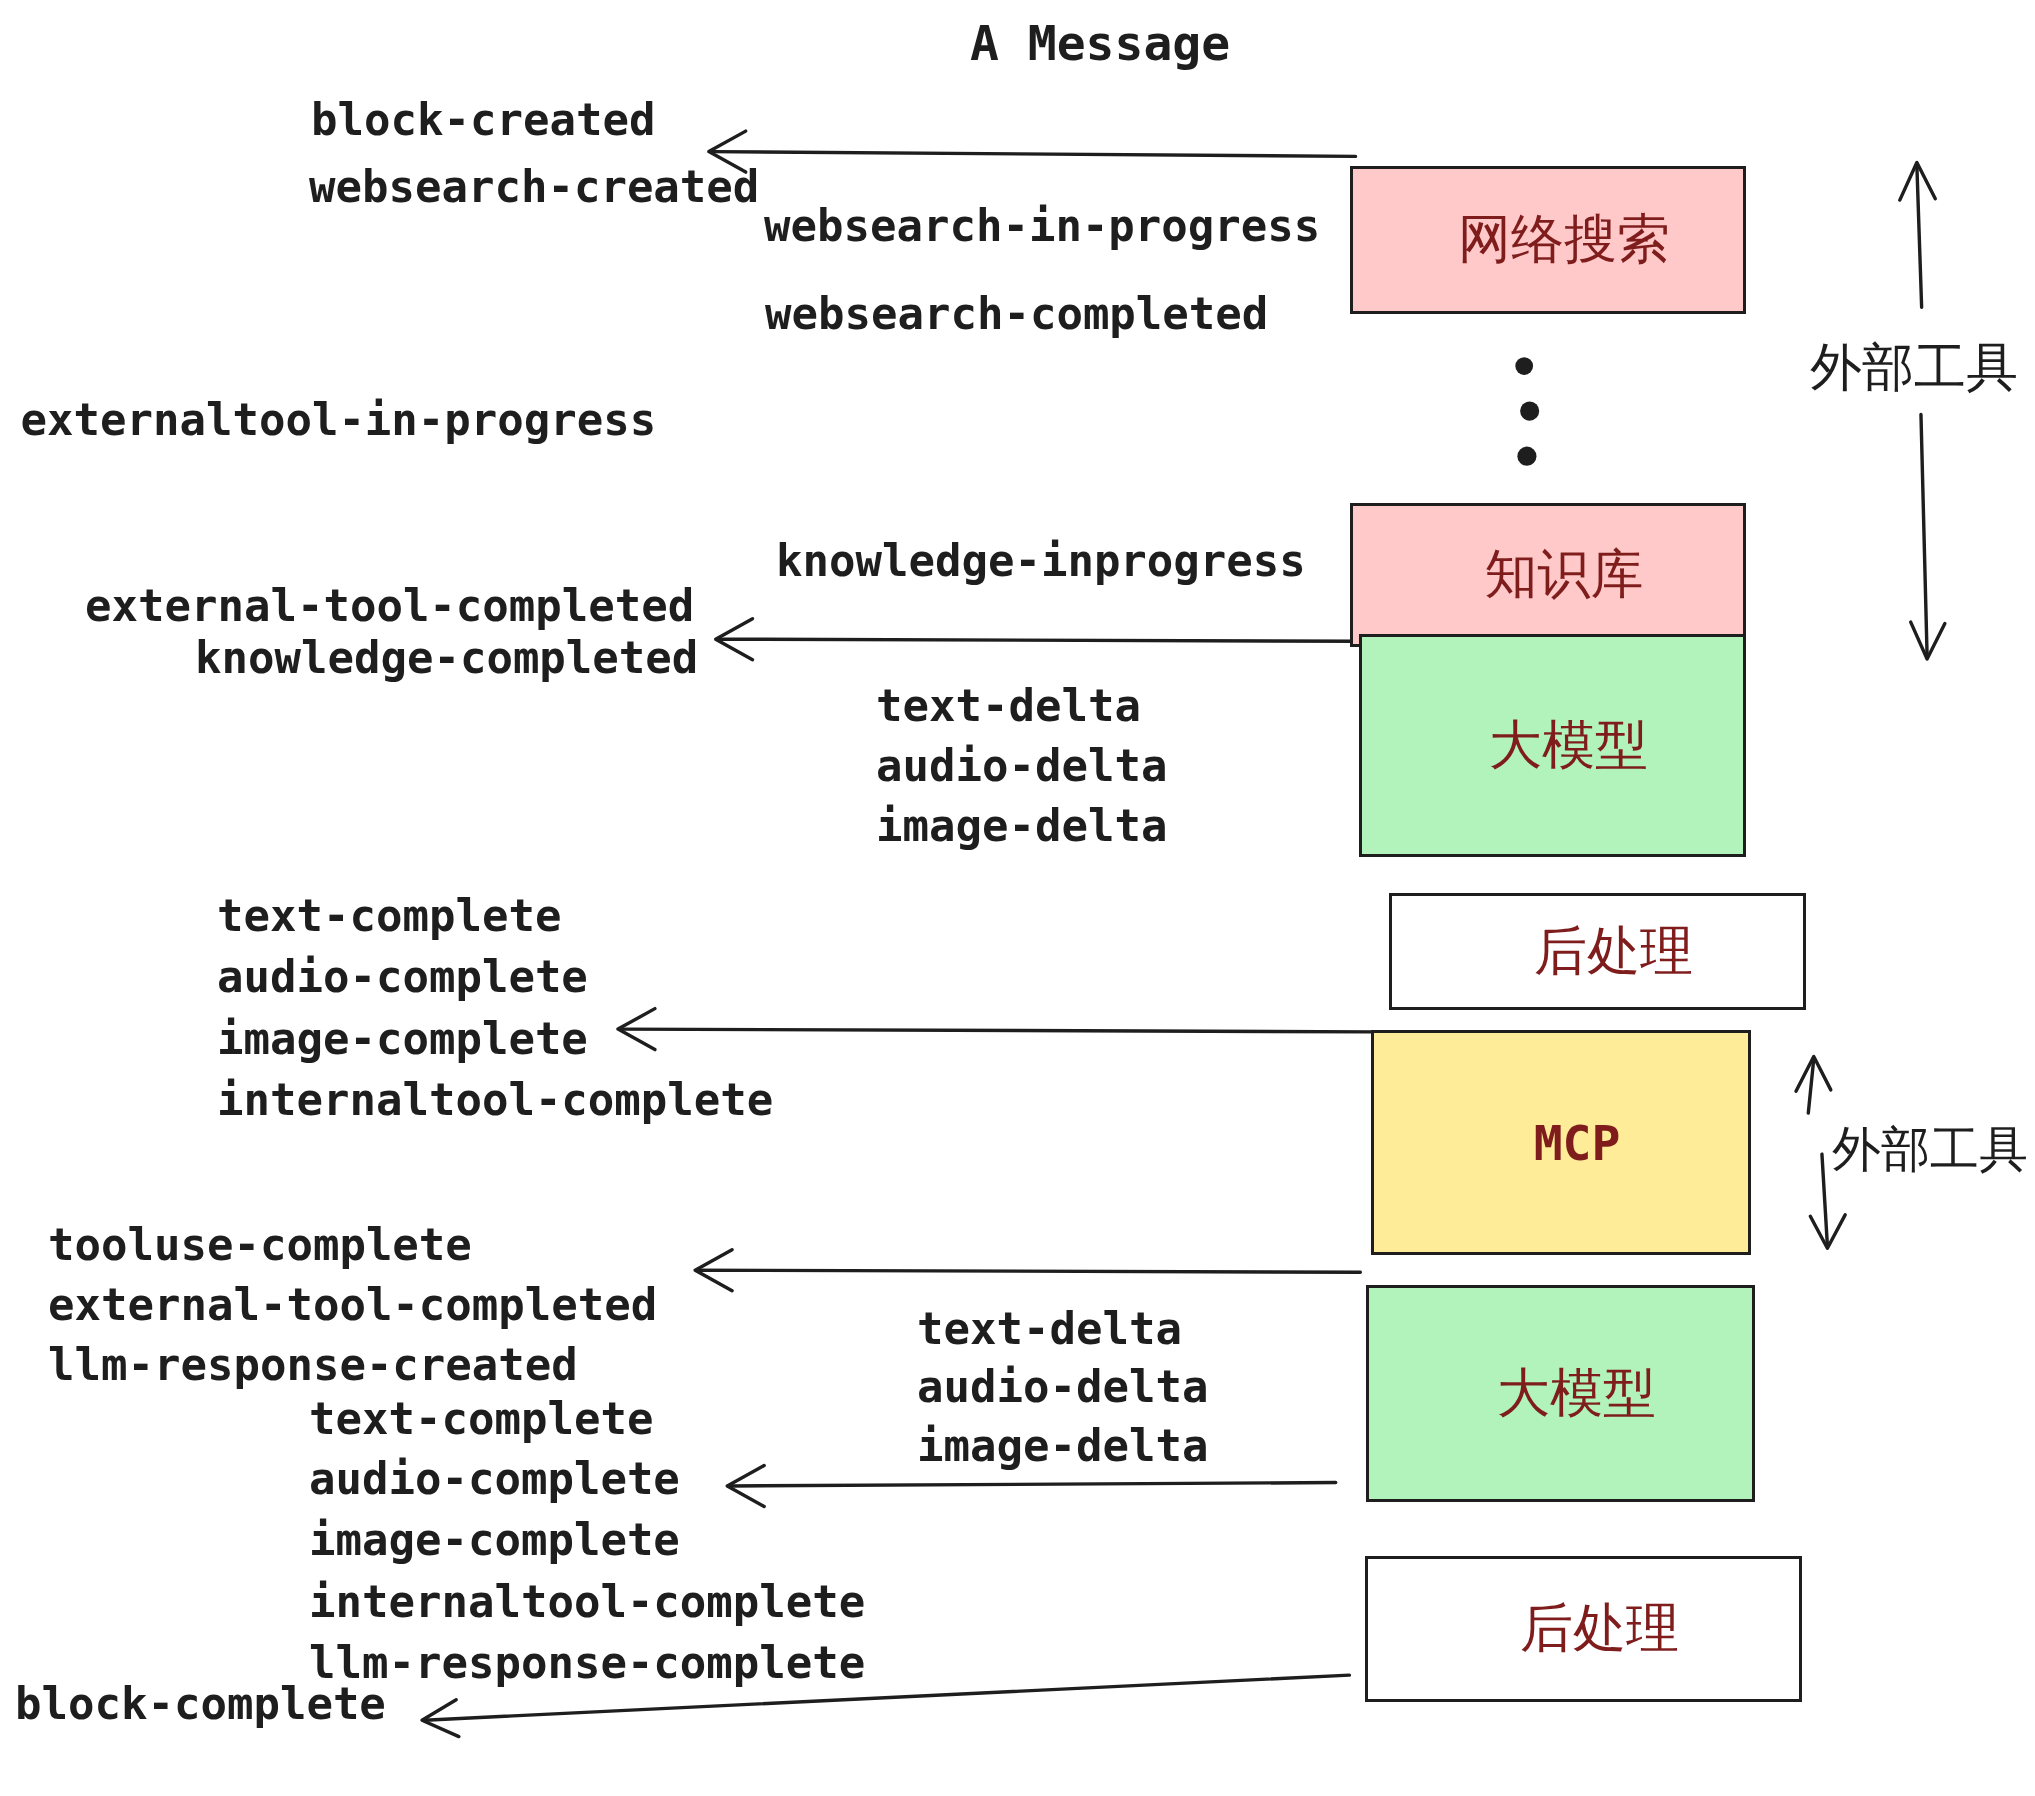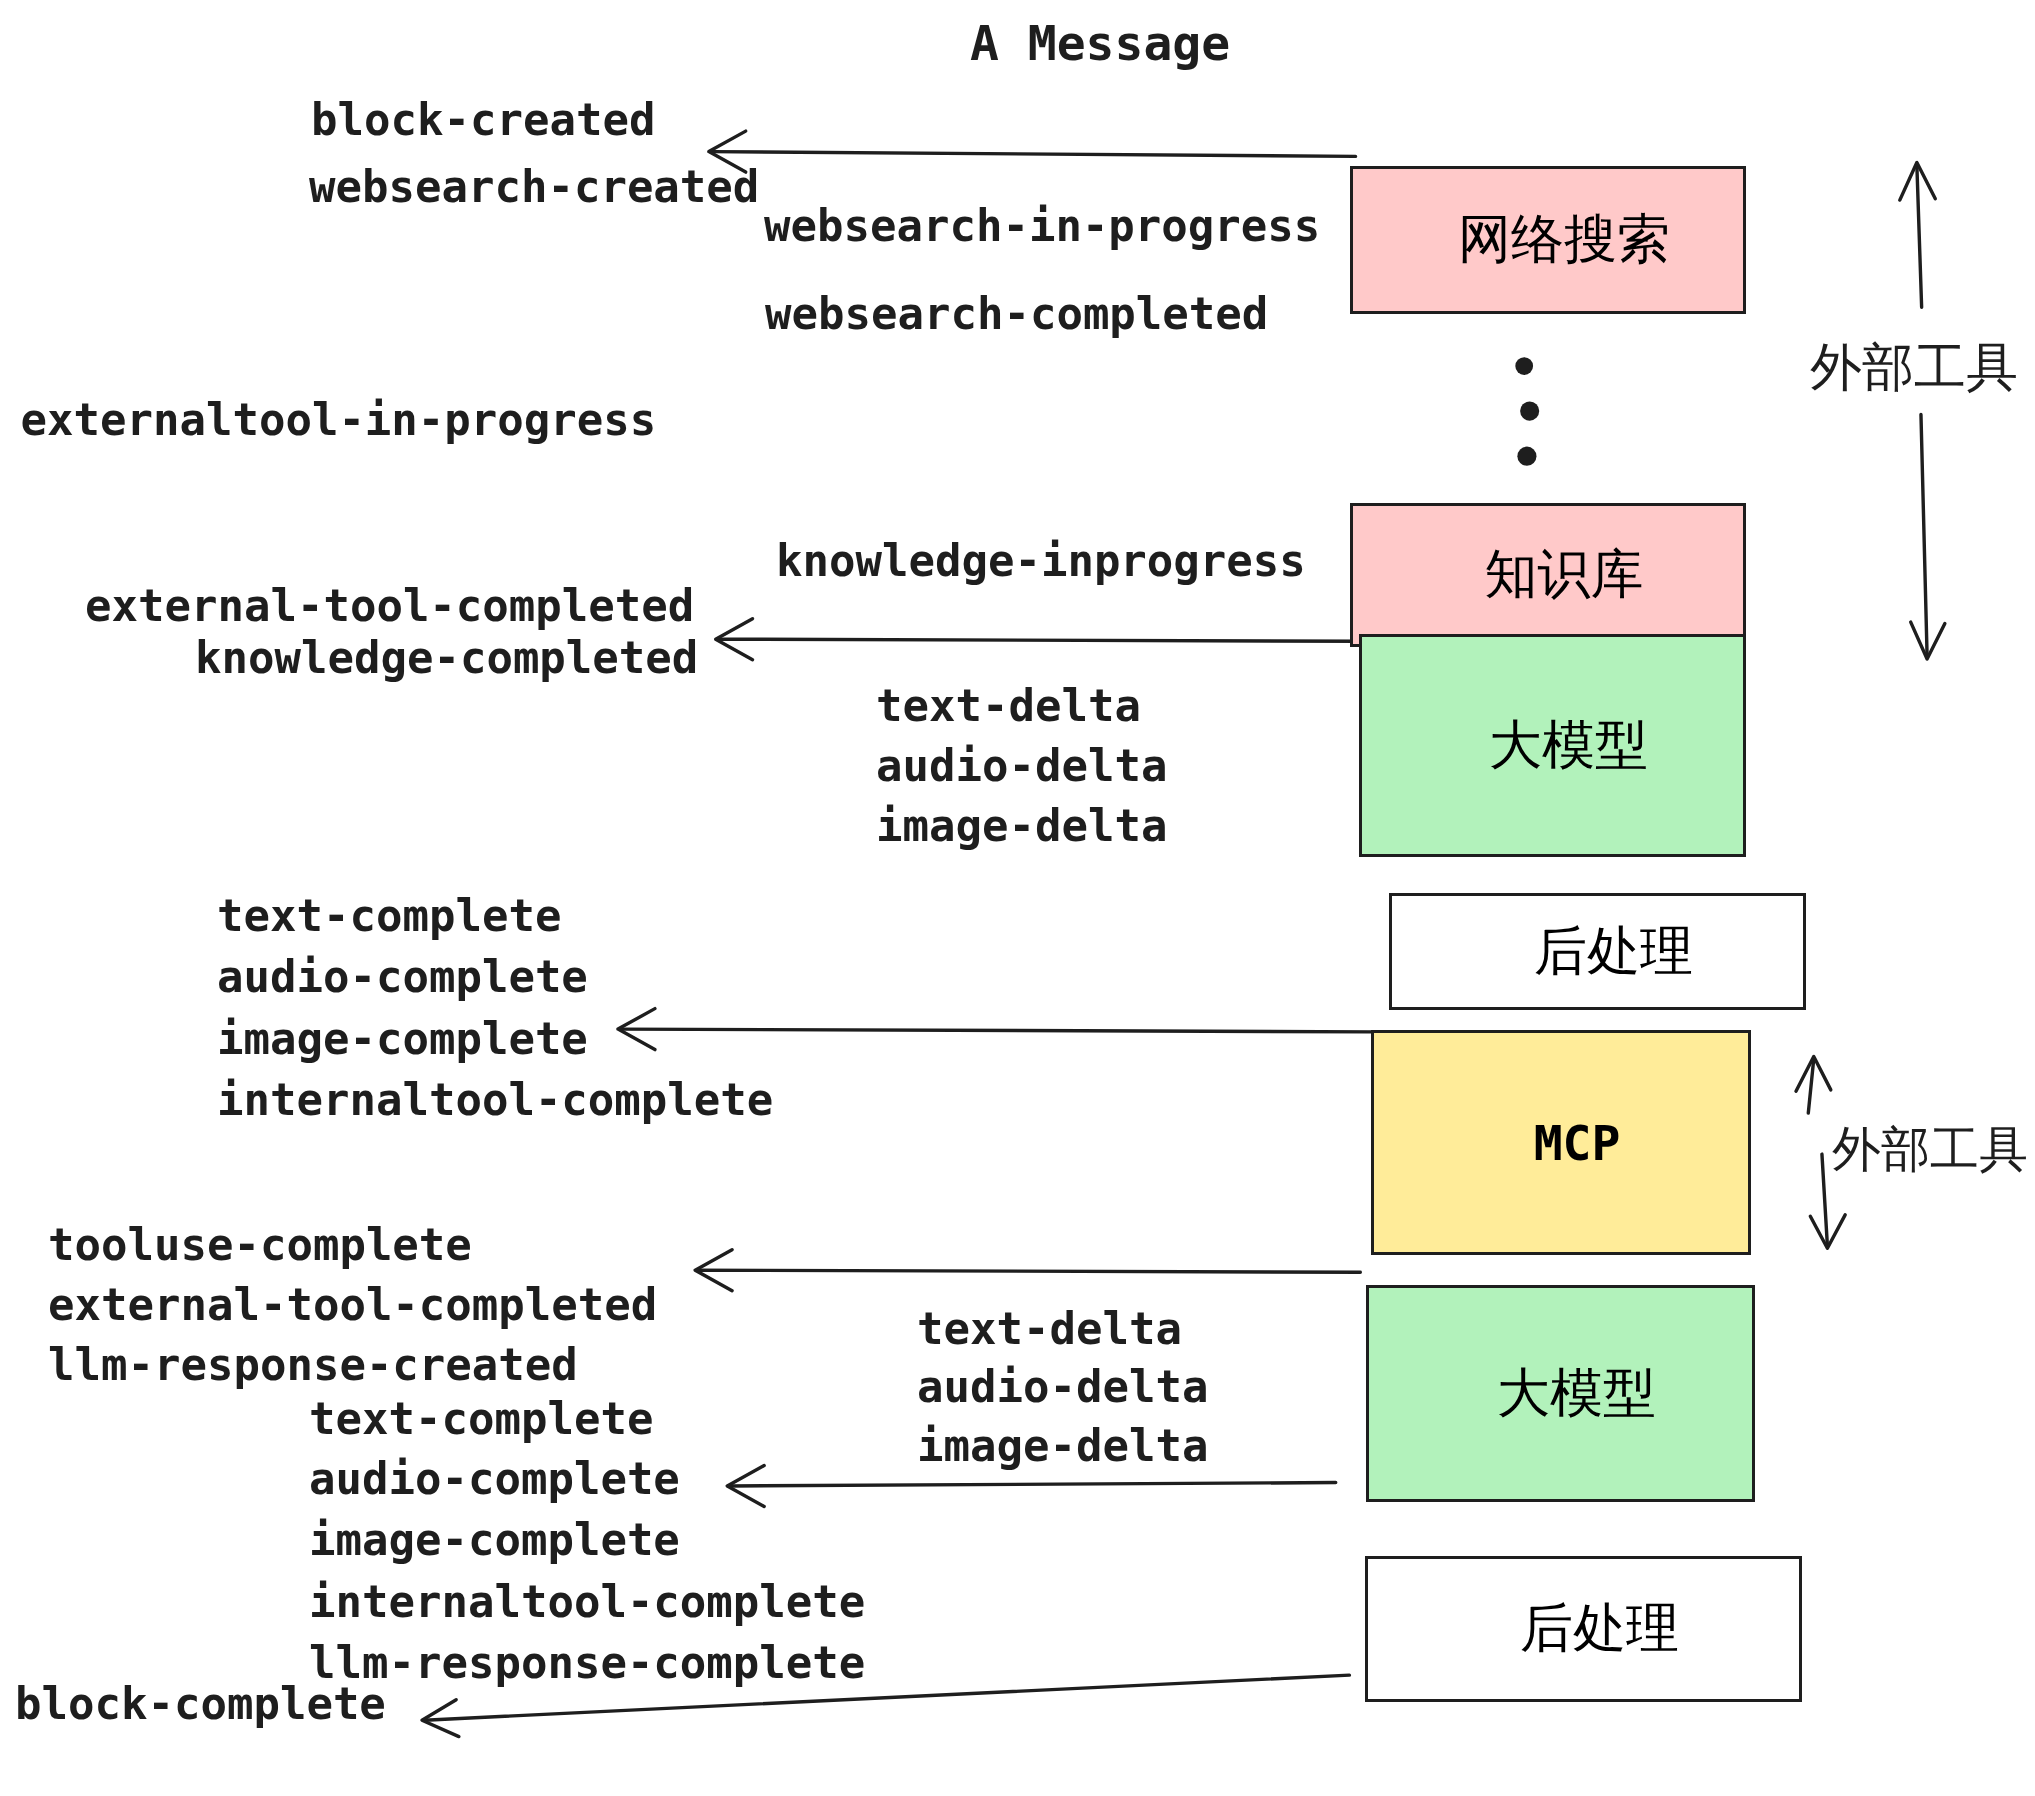--- a/index.html
+++ b/index.html
@@ -30,21 +30,21 @@
     color: #1e1e1e;
   }
   .box {
     position: absolute;
     border: 3.4px solid #1e1e1e;
     box-sizing: border-box;
     display: flex;
     align-items: center;
     justify-content: center;
     font-size: 53px;
-    color: #000000;
+    color: #7f1d1d;
     white-space: nowrap;
     padding-left: 32px;
   }
   .box.pink   { background: #ffc9c9; }
   .box.green  { background: #b2f2bb; }
   .box.yellow { background: #ffec99; }
   .box.white  { background: #ffffff; margin-left: 20px; }
   .box.mono-label {
     font-family: "DejaVu Sans Mono", "Liberation Mono", monospace;
     font-weight: 700;

